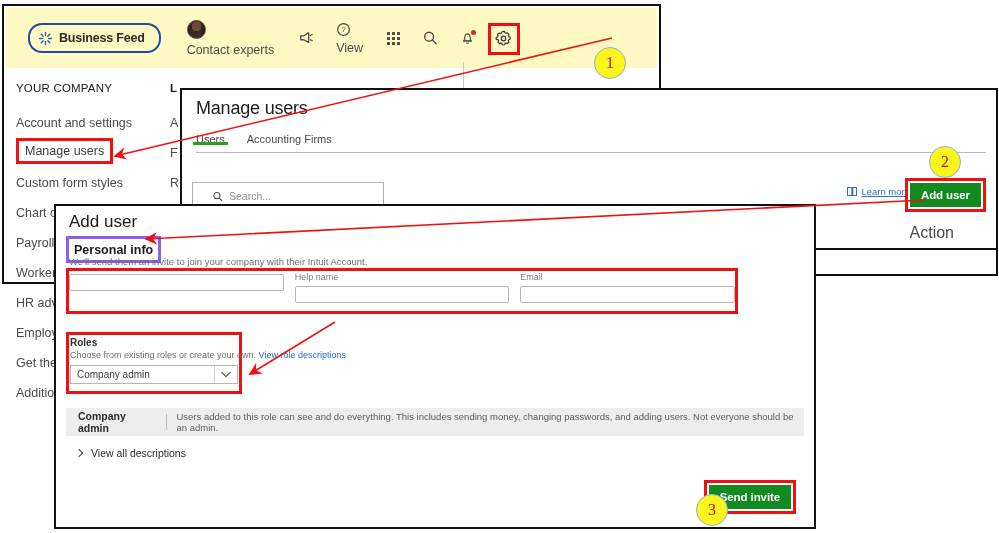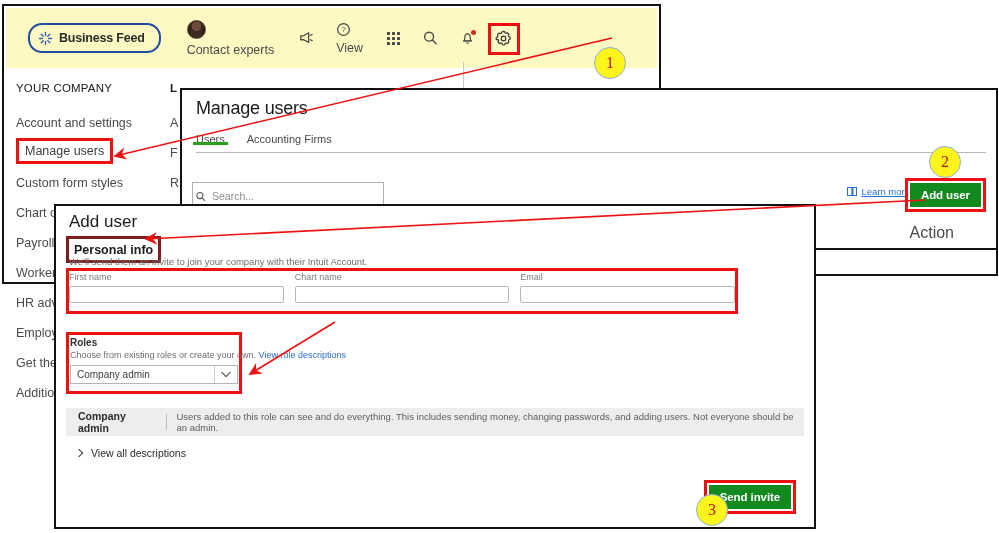--- a/index.html
+++ b/index.html
@@ -210,21 +210,21 @@
     position: absolute;
     left: 10px;
     top: 92px;
     width: 192px;
     height: 28px;
     border: 1px solid #b0b0b0;
     background: #ffffff;
     display: flex;
     align-items: center;
     gap: 6px;
-    padding-left: 2px;
+    padding-left: 19px;
     box-sizing: border-box;
     font-size: 10.5px;
     color: #8d8d8d;
   }
   .learn-more {
     position: absolute;
     right: 86px;
     top: 96px;
     display: flex;
     align-items: center;
@@ -304,21 +304,21 @@
     position: absolute;
     left: 13px;
     top: 6px;
     font-size: 17px;
     color: #1b1b1b;
   }
   .pi-hl {
     position: absolute;
     left: 10px;
     top: 30px;
-    border: 3px solid #7f1d1d;
+    border: 3px solid #8b5cf6;
     box-sizing: border-box;
     padding: 1px 5px 2px 5px;
   }
   .pi-hl .pi-text {
     font-size: 12.5px;
     font-weight: 700;
     color: #1b1b1b;
   }
   .au-sub {
     position: absolute;
@@ -649,25 +649,24 @@
 
     <div class="pi-hl">
       <span class="pi-text">Personal info</span>
     </div>
 
     <div class="au-sub">We'll send them an invite to join your company with their Intuit Account.</div>
 
     <div class="fields-hl"></div>
     <div class="fields-row">
       <div class="field">
-        <label class="field-label">First name</label>
         <input class="field-input" type="text" value="" style="">
       </div>
       <div class="field">
-        <label class="field-label">Chart name</label>
+        <label class="field-label">Help name</label>
         <input class="field-input" type="text" value="" style="">
       </div>
       <div class="field">
         <label class="field-label">Email</label>
         <input class="field-input" type="text" value="" style="">
       </div>
     </div>
 
     <div class="roles-hl"></div>
     <div class="roles-title">Roles</div>

